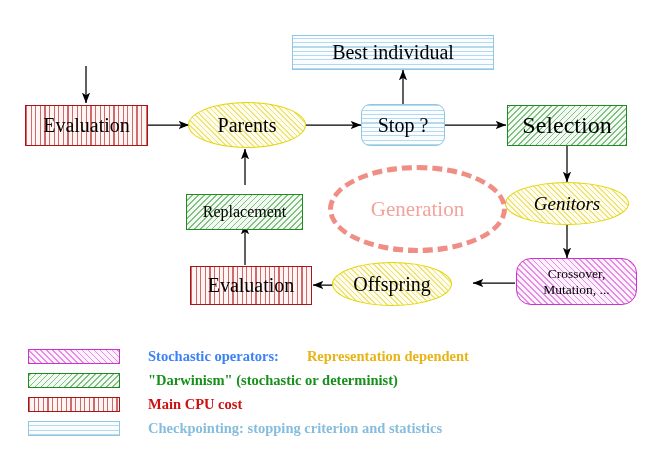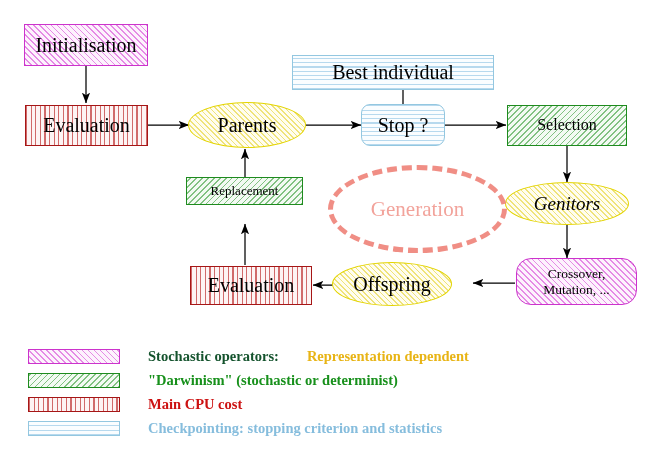--- a/index.html
+++ b/index.html
@@ -116,21 +116,21 @@
     height: 15px;
     box-sizing: border-box;
     flex: 0 0 auto;
   }
   .legend-text {
     margin-left: 28px;
     font-size: 14.5px;
     font-weight: bold;
     white-space: pre;
   }
-  .lt-magenta { color: #14532d; }
+  .lt-magenta { color: #3b82f6; }
   .lt-gold    { color: #e8b415; }
   .lt-green   { color: #17901b; }
   .lt-red     { color: #cc1111; }
   .lt-blue    { color: #86bddd; }
 </style>
 </head>
 <body>
 
 <div id="canvas">
 
@@ -160,62 +160,59 @@
       <line x1="515" y1="283" x2="473" y2="283"></line>
 
       <line x1="351" y1="285" x2="313" y2="285"></line>
 
       <line x1="245" y1="265" x2="245" y2="224"></line>
 
       <line x1="245" y1="185" x2="245" y2="149"></line>
     </g>
   </svg>
 
-  <div class="node fill-magenta" id="n-initialisation" style="left:24px; top:24px; width:124px; height:42px; font-size:20px;">
-    <span class="node-label">Initialisation</span>
-  </div>
 
   <div class="node fill-red" id="n-evaluation-top" style="left:25px; top:105px; width:123px; height:41px; font-size:20px;">
     <span class="node-label">Evaluation</span>
   </div>
 
   <div class="node fill-yellow ellipse" id="n-parents" style="left:188px; top:102px; width:118px; height:46px; font-size:20px;">
     <span class="node-label">Parents</span>
   </div>
 
   <div class="node fill-blue rounded" id="n-stop" style="left:361px; top:104px; width:84px; height:42px; font-size:20px;">
     <span class="node-label">Stop ?</span>
   </div>
 
-  <div class="node fill-blue" id="n-best" style="left:292px; top:35px; width:202px; height:35px; font-size:20px;margin-top:20px;">
+  <div class="node fill-blue" id="n-best" style="left:292px; top:35px; width:202px; height:35px; font-size:20px;">
     <span class="node-label">Best individual</span>
   </div>
 
-  <div class="node fill-green" id="n-selection" style="left:507px; top:105px; width:120px; height:41px; font-size:16px;">
+  <div class="node fill-green" id="n-selection" style="left:507px; top:105px; width:120px; height:41px; font-size:24px;">
     <span class="node-label">Selection</span>
   </div>
 
   <div class="node fill-yellow ellipse" id="n-genitors" style="left:505px; top:182px; width:124px; height:43px; font-size:19px;font-style:italic;">
     <span class="node-label">Genitors</span>
   </div>
 
   <div class="node fill-magenta two-line" id="n-crossover" style="left:516px; top:258px; width:121px; height:47px; font-size:13.5px;border-radius:15px;">
     <span class="node-label">Crossover,
 Mutation, ...</span>
   </div>
 
   <div class="node fill-yellow ellipse" id="n-offspring" style="left:332px; top:262px; width:120px; height:44px; font-size:20px;">
     <span class="node-label">Offspring</span>
   </div>
 
   <div class="node fill-red" id="n-evaluation-bot" style="left:190px; top:266px; width:122px; height:39px; font-size:20px;">
     <span class="node-label">Evaluation</span>
   </div>
 
-  <div class="node fill-green" id="n-replacement" style="left:186px; top:177px; width:117px; height:28px; font-size:13px;">
+  <div class="node fill-green" id="n-replacement" style="left:186px; top:194px; width:117px; height:36px; font-size:16px;">
     <span class="node-label">Replacement</span>
   </div>
 
   <div id="generation-ellipse" style="left:328px; top:165px; width:169px; height:78px; font-size:21px;">
     <span class="node-label">Generation</span>
   </div>
 
   <div id="legend">
 
     <div class="legend-row">

